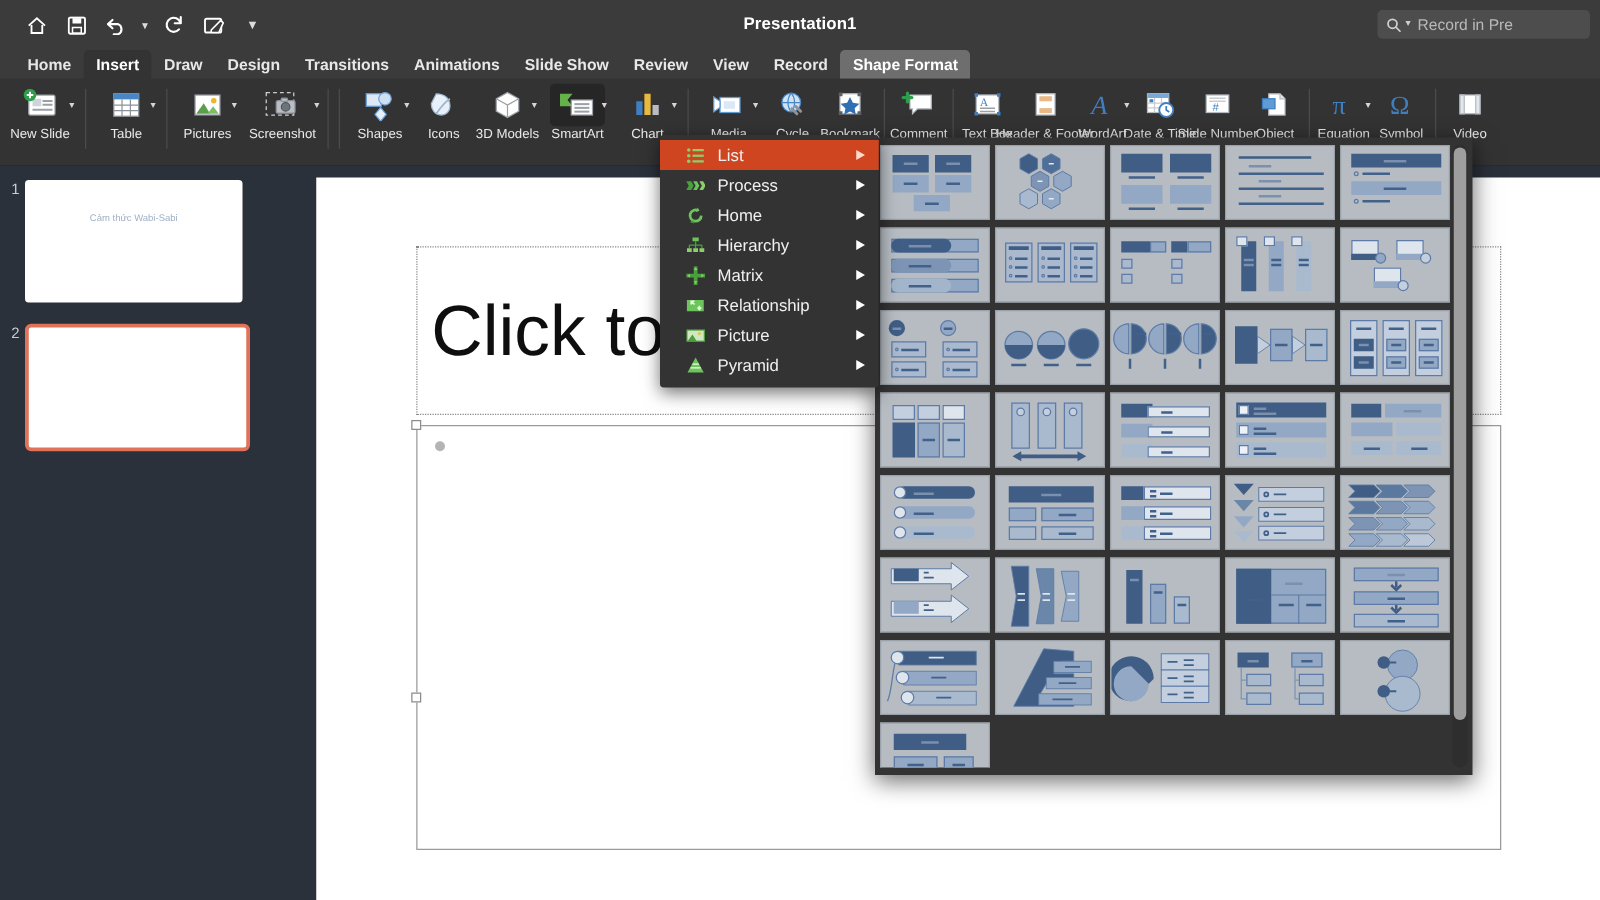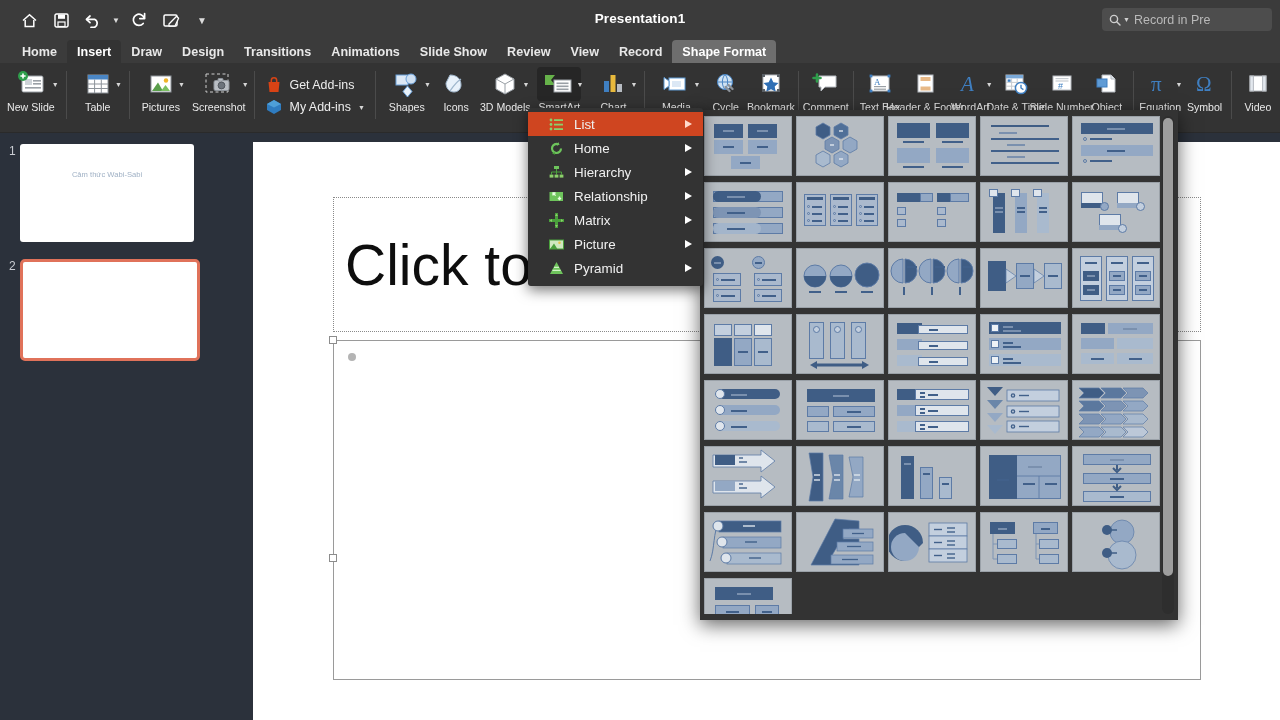--- a/index.html
+++ b/index.html
@@ -321,37 +321,20 @@
             <rect x="11" y="9.5" width="15" height="10" rx="1.6" fill="#b9bec4" stroke="#8d939a"></rect>
             <rect x="15" y="7.5" width="5" height="2.6" rx="0.8" fill="#b9bec4" stroke="#8d939a"></rect>
             <circle cx="18.5" cy="14.5" r="3.4" fill="#6d747c" stroke="#51575e"></circle>
           </svg>
       </div>
       <div class="rcaret" style="right:1px;">▼</div>
       <div class="rlabel">Screenshot</div>
     </div>
     <div class="rsep"></div>
 
-    <div class="radd">
-      <div class="raddrow">
-        <svg width="18" height="18" viewBox="0 0 18 18">
-            <path d="M3.5 6 h11 l-1 10 h-9 z" fill="#d84315"></path>
-            <path d="M6.3 6.5 V4.4 a2.7 2.7 0 0 1 5.4 0 V6.5" fill="none" stroke="#d84315" stroke-width="1.5"></path>
-          </svg>
-        <span class="t">Get Add-ins</span>
-      </div>
-      <div class="raddrow">
-        <svg width="18" height="18" viewBox="0 0 18 18">
-            <path d="M9 2 L16 6 v6 L9 16 L2 12 V6 Z" fill="#2f7cc0"></path>
-            <path d="M9 2 L16 6 L9 9.6 L2 6 Z" fill="#4e9fd8"></path>
-          </svg>
-        <span class="t">My Add-ins</span>
-        <span class="c">▼</span>
-      </div>
-    </div>
     <div class="rsep"></div>
 
     <div class="ritem">
       <div class="ricon">
         <svg width="30" height="26" viewBox="0 0 30 26">
             <rect x="4" y="4" width="12" height="10" fill="#dce8f5" stroke="#6aa0d8"></rect>
             <circle cx="19" cy="8" r="5" fill="#cfe0f2" stroke="#6aa0d8"></circle>
             <path d="M11 20.5 L15.5 15 L20 20.5 L15.5 26 Z" fill="#e8f1fa" stroke="#6aa0d8"></path>
           </svg>
       </div>
@@ -606,20 +589,31 @@
             <circle cx="2" cy="7.5" r="1.4" fill="#8bcf6a"></circle>
             <rect x="5" y="6.7" width="9" height="1.8" fill="#8bcf6a"></rect>
             <circle cx="2" cy="12" r="1.4" fill="#8bcf6a"></circle>
             <rect x="5" y="11.2" width="9" height="1.8" fill="#8bcf6a"></rect>
           </svg>
       </span>
       <span>List</span>
       <span class="sa-arrow"></span>
     </div>
 
+    <div class="sa-item">
+      <span class="sa-ico">
+        <svg width="15" height="15" viewBox="0 0 15 15">
+            <path d="M0 4 h4 l2 3.5 l-2 3.5 h-4 l2 -3.5 Z" fill="#4aa03c"></path>
+            <path d="M5.5 4 h3 l2 3.5 l-2 3.5 h-3 l2 -3.5 Z" fill="#6ec45c"></path>
+            <path d="M10.5 4 h3 l2 3.5 l-2 3.5 h-3 l2 -3.5 Z" fill="#8bcf6a"></path>
+          </svg>
+      </span>
+      <span>Process</span>
+      <span class="sa-arrow"></span>
+    </div>
 
     <div class="sa-item">
       <span class="sa-ico">
         <svg width="15" height="15" viewBox="0 0 15 15">
             <path d="M12 7.5 a4.5 4.5 0 1 1 -2.6 -4.1" fill="none" stroke="#6ec45c" stroke-width="2.2"></path>
             <path d="M9.2 1 l1.4 2.8 l-3 .6 Z" fill="#6ec45c"></path>
             <path d="M3 12.5 l2.6 -1.6 l.5 2.9 Z" fill="#4aa03c"></path>
           </svg>
       </span>
       <span>Home</span>
@@ -636,37 +630,37 @@
             <rect x="10.6" y="9.6" width="3.8" height="3" fill="#8bcf6a"></rect>
           </svg>
       </span>
       <span>Hierarchy</span>
       <span class="sa-arrow"></span>
     </div>
 
     <div class="sa-item">
       <span class="sa-ico">
         <svg width="15" height="15" viewBox="0 0 15 15">
+            <path d="M6 0 h3 v6 h6 v3 h-6 v6 h-3 v-6 h-6 v-3 h6 Z" fill="#4aa03c"></path>
+            <path d="M7.5 0.8 L9 3 H6 Z M7.5 14.2 L6 12 h3 Z M0.8 7.5 L3 6 v3 Z M14.2 7.5 L12 9 V6 Z" fill="#8bcf6a"></path>
+          </svg>
+      </span>
+      <span>Matrix</span>
+      <span class="sa-arrow"></span>
+    </div>
+
+    <div class="sa-item">
+      <span class="sa-ico">
+        <svg width="15" height="15" viewBox="0 0 15 15">
             <rect x="0.5" y="3" width="13.5" height="9" fill="#6ec45c"></rect>
             <path d="M4 4 l2.6 2.6 M6.6 4 H4 V6.6" stroke="#e9ffe2" stroke-width="1.3" fill="none"></path>
             <path d="M10.5 10.5 V7.5 M9 9 l1.5 1.6 l1.5 -1.6" stroke="#e9ffe2" stroke-width="1.3" fill="none"></path>
           </svg>
       </span>
       <span>Relationship</span>
-      <span class="sa-arrow"></span>
-    </div>
-
-    <div class="sa-item">
-      <span class="sa-ico">
-        <svg width="15" height="15" viewBox="0 0 15 15">
-            <path d="M6 0 h3 v6 h6 v3 h-6 v6 h-3 v-6 h-6 v-3 h6 Z" fill="#4aa03c"></path>
-            <path d="M7.5 0.8 L9 3 H6 Z M7.5 14.2 L6 12 h3 Z M0.8 7.5 L3 6 v3 Z M14.2 7.5 L12 9 V6 Z" fill="#8bcf6a"></path>
-          </svg>
-      </span>
-      <span>Matrix</span>
       <span class="sa-arrow"></span>
     </div>
 
     <div class="sa-item">
       <span class="sa-ico">
         <svg width="15" height="15" viewBox="0 0 15 15">
             <rect x="0.5" y="3" width="14" height="9" fill="#cfe8c0" stroke="#4aa03c"></rect>
             <circle cx="10.5" cy="5.8" r="1.3" fill="#e8c34a"></circle>
             <path d="M1 12 L5 6.6 L8.4 12 Z" fill="#4aa03c"></path>
           </svg>

